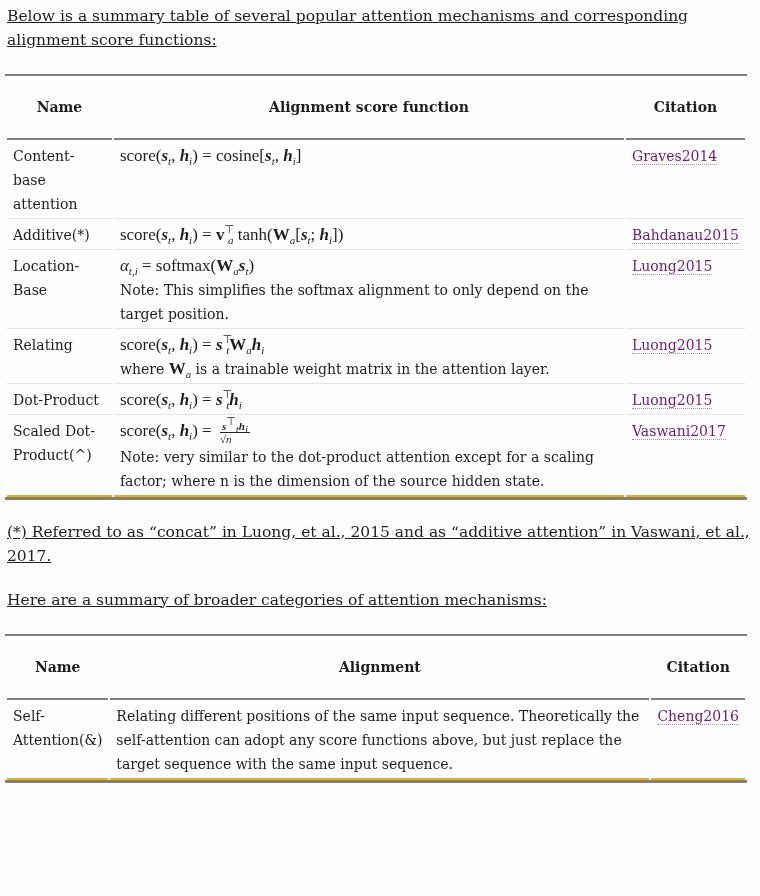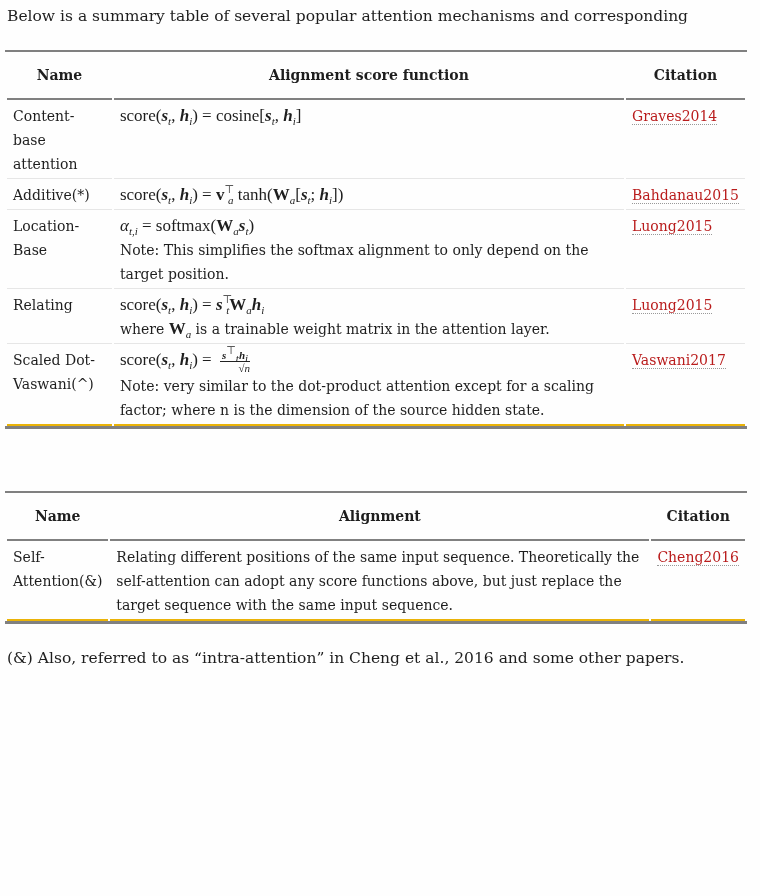--- a/index.html
+++ b/index.html
@@ -2,64 +2,65 @@
 <html><head>
 <meta charset="utf-8">
 <style>
   html, body { margin:0; padding:0; background:#fefefe; }
   body {
     width:760px; height:896px; overflow:hidden;
     font-family:"DejaVu Serif", serif;
     color:#1e1e1e; font-size:15px;
   }
   .wrap { padding:0 7px; }
-  p { margin:0; line-height:24px; font-size:15.5px; }
+  p { margin:0; line-height:24px; font-size:15.5px;text-decoration:underline; }
   .intro { padding-top:4px; }
   .intro-line { display:block; }
   table {
     border-collapse:separate; border-spacing:2px 0;
     width:742px; margin-left:-2px;
     border-top:2px solid #808080;
     border-bottom:3px solid #808080;
   }
   th {
     font-weight:bold; font-size:14px; text-align:center;
-    height:30px; padding:8px 6px;
+    height:30px; padding:16px 6px;
     border-bottom:2px solid #808080;
   }
   td {
     vertical-align:top; font-size:14px; line-height:24px;
     padding:4px 6px 2px 6px;
     border-bottom:1px solid #e6e6e6;
     margin-top:36px;
   }
   tr:last-child td { border-bottom:2px solid #eab308; }
   .math { font-family:"Liberation Serif", serif; font-size:17px; line-height:24px; }
   .b { font-weight:bold; font-style:italic; }
   .B { font-weight:bold; }
   .it { font-style:italic; }
   sub, sup { font-size:11px; line-height:0; }
-  .frac { display:inline-block; vertical-align:middle; text-align:right; font-size:11px; line-height:12px; margin-left:4px; }
+  .frac { display:inline-block; vertical-align:middle; text-align:left; font-size:11px; line-height:12px; margin-left:4px; }
   .frac .num { display:block; border-bottom:1px solid #222; padding:0 2px; }
   .frac .den { display:block; }
   a.cite {
-    color:#b91c1c; text-decoration:none;
+    color:#701a75; text-decoration:none;
     border-bottom:1px dotted #999;
     font-size:14px;
     text-align:center;
   }
   .note { display:block; }
 </style>
 </head>
 <body>
 
 <div class="wrap">
 
   <p class="intro">
     <span class="intro-line">Below is a summary table of several popular attention mechanisms and corresponding</span>
+    <span class="intro-line">alignment score functions:</span>
   </p>
 
   <div style="height:22px"></div>
 
   <table>
     <thead>
       <tr>
         <th style="width:93px">Name</th>
         <th style="width:500px">Alignment score function</th>
         <th>Citation</th>
@@ -105,42 +106,53 @@
         <td><span>Relating</span></td>
         <td>
           <span class="math note">score(<span class="b">s</span><sub class="it">t</sub>, <span class="b">h</span><sub class="it">i</sub>) = <span class="b">s</span><sup>⊤</sup><sub class="it" style="margin-left:-6px">t</sub><span class="B">W</span><sub class="it">a</sub><span class="b">h</span><sub class="it">i</sub></span>
           <span class="note"><span>where</span> <span class="math"><span class="B">W</span><sub class="it">a</sub></span> <span>is a trainable weight matrix in the attention layer.</span></span>
         </td>
         <td>
           <a class="cite">Luong2015</a>
         </td>
       </tr>
       <tr>
+        <td><span>Dot-Product</span></td>
+        <td>
+          <span class="math">score(<span class="b">s</span><sub class="it">t</sub>, <span class="b">h</span><sub class="it">i</sub>) = <span class="b">s</span><sup>⊤</sup><sub class="it" style="margin-left:-6px">t</sub><span class="b">h</span><sub class="it">i</sub></span>
+        </td>
+        <td>
+          <a class="cite">Luong2015</a>
+        </td>
+      </tr>
+      <tr>
         <td>
           <span class="note">Scaled Dot-</span>
-          <span class="note">Vaswani(^)</span>
+          <span class="note">Product(^)</span>
         </td>
         <td>
           <span class="math note">score(<span class="b">s</span><sub class="it">t</sub>, <span class="b">h</span><sub class="it">i</sub>) = <span class="frac"><span class="num"><span class="b">s</span><sup>⊤</sup><sub class="it">t</sub><span class="b">h</span><sub class="it">i</sub></span><span class="den">√<span class="it">n</span></span></span></span>
           <span class="note">Note: very similar to the dot-product attention except for a scaling factor; where n is the dimension of the source hidden state.</span>
         </td>
         <td>
           <a class="cite">Vaswani2017</a>
         </td>
       </tr>
     </tbody>
   </table>
 
   <div style="height:20px"></div>
 
   <p>
+    <span class="note">(*) Referred to as “concat” in Luong, et al., 2015 and as “additive attention” in Vaswani, et al., 2017.</span>
   </p>
 
   <div style="height:20px"></div>
 
+  <p>Here are a summary of broader categories of attention mechanisms:</p>
 
   <div style="height:22px"></div>
 
   <table>
     <thead>
       <tr>
         <th style="width:86px">Name</th>
         <th style="width:536px">Alignment</th>
         <th>Citation</th>
       </tr>
@@ -154,15 +166,14 @@
         <td>Relating different positions of the same input sequence. Theoretically the self-attention can adopt any score functions above, but just replace the target sequence with the same input sequence.</td>
         <td>
           <a class="cite">Cheng2016</a>
         </td>
       </tr>
     </tbody>
   </table>
 
   <div style="height:22px"></div>
 
-  <p>(&amp;) Also, referred to as “intra-attention” in Cheng et al., 2016 and some other papers.</p>
 
 </div>
 
 </body></html>

